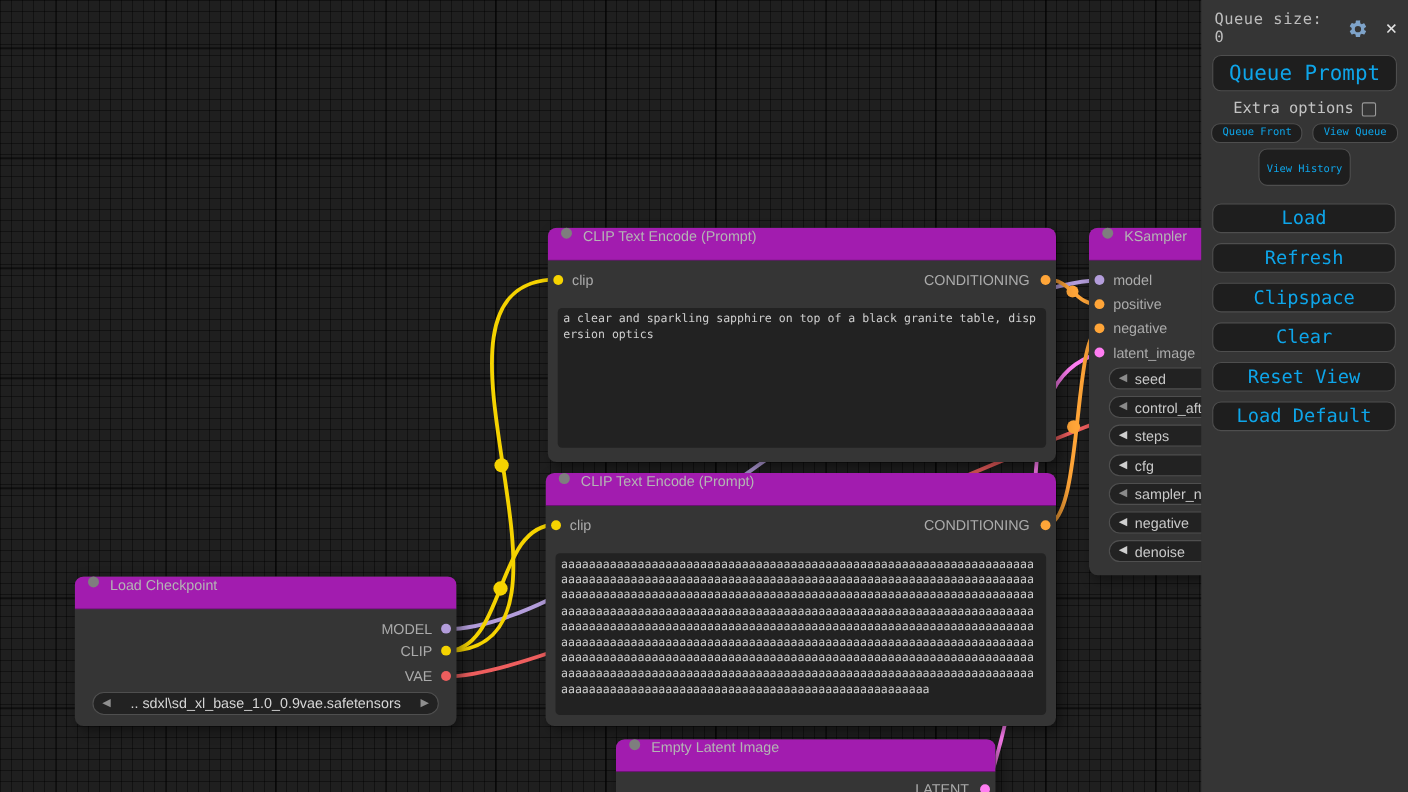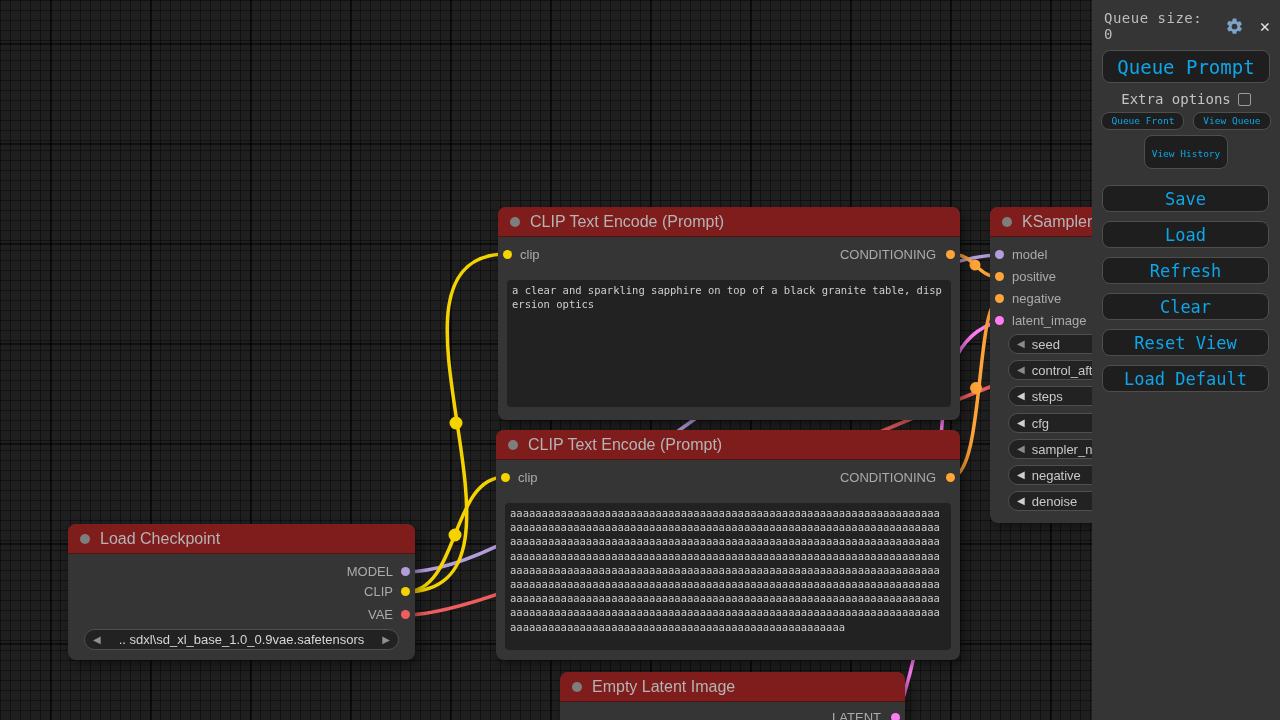--- a/index.html
+++ b/index.html
@@ -12,22 +12,22 @@
       linear-gradient(90deg, rgba(0,0,0,.55) 2px, transparent 2px);
     background-size:10px 10px,10px 10px,100px 100px,100px 100px;
     background-position:0 0,0 0,50px 43px,50px 43px;
     font-family:"Liberation Sans", sans-serif;
   }
   #wires{position:absolute;left:0;top:0;z-index:1;}
   #wires path{fill:none;stroke-width:3.5px;stroke-linecap:round;}
 
   .node{position:absolute;background:#353535;border-radius:8px;z-index:2;
     box-shadow:4px 4px 12px rgba(0,0,0,.45);}
-  .node-title{height:30px;display:flex;align-items:center;gap:10px;padding:0 12px;
-    font-size:16px;color:#b4b4b4;background:#7f1d1d;border-radius:8px 8px 0 0;
+  .node-title{height:30px;display:flex;align-items:flex-start;gap:10px;padding:0 12px;
+    font-size:13px;color:#b4b4b4;background:#a21caf;border-radius:8px 8px 0 0;
     border-bottom:1px solid rgba(0,0,0,.35);box-sizing:border-box;}
   .title-dot{width:10px;height:10px;border-radius:50%;background:#7e7e7e;flex:0 0 auto;}
   .port{position:absolute;width:9px;height:9px;border-radius:50%;}
   .slot-label{position:absolute;font-size:13px;color:#ababab;line-height:15px;white-space:nowrap;}
   .dot-clip{background:#f5d300;} .dot-model{background:#b39ddb;}
   .dot-vae{background:#ee5e5e;} .dot-cond{background:#ffa538;}
   .dot-latent{background:#ff7df2;}
 
   .prompt-box{position:absolute;background:#222;color:#cfcfcf;border:none;border-radius:4px;
     font-family:"DejaVu Sans Mono",monospace;font-size:10.5px;line-height:14.2px;
@@ -188,21 +188,21 @@
     <button class="btn" id="queue-prompt-btn">Queue Prompt</button>
     <div class="sb-extra">
       <span>Extra options</span>
       <span class="sb-checkbox"></span>
     </div>
     <div class="sb-small-row">
       <button class="btn btn-small">Queue Front</button>
       <button class="btn btn-small">View Queue</button>
     </div>
     <button class="btn" id="view-history-btn">View History</button>
-    <button class="btn btn-menu">Save</button>
     <button class="btn btn-menu">Load</button>
     <button class="btn btn-menu">Refresh</button>
+    <button class="btn btn-menu">Clipspace</button>
     <button class="btn btn-menu">Clear</button>
     <button class="btn btn-menu">Reset View</button>
     <button class="btn btn-menu">Load Default</button>
   </aside>
 
 </div>
 
 </body></html>

